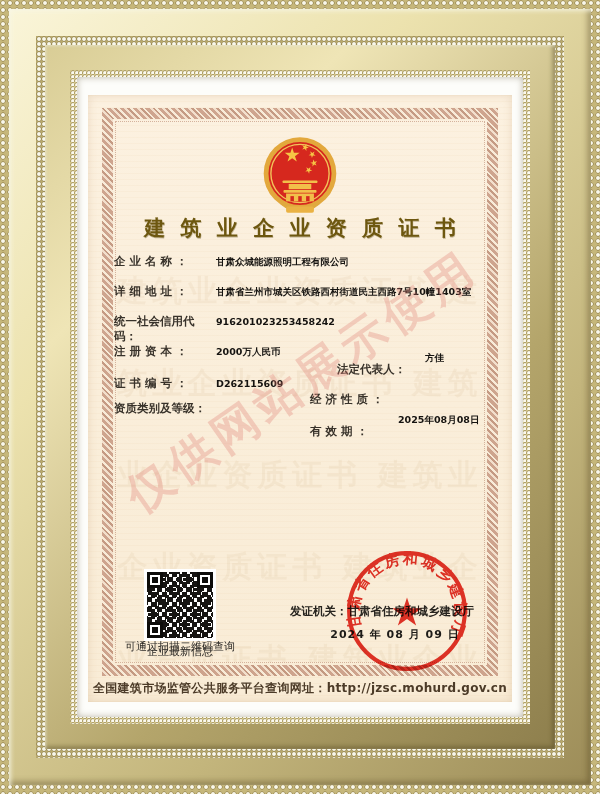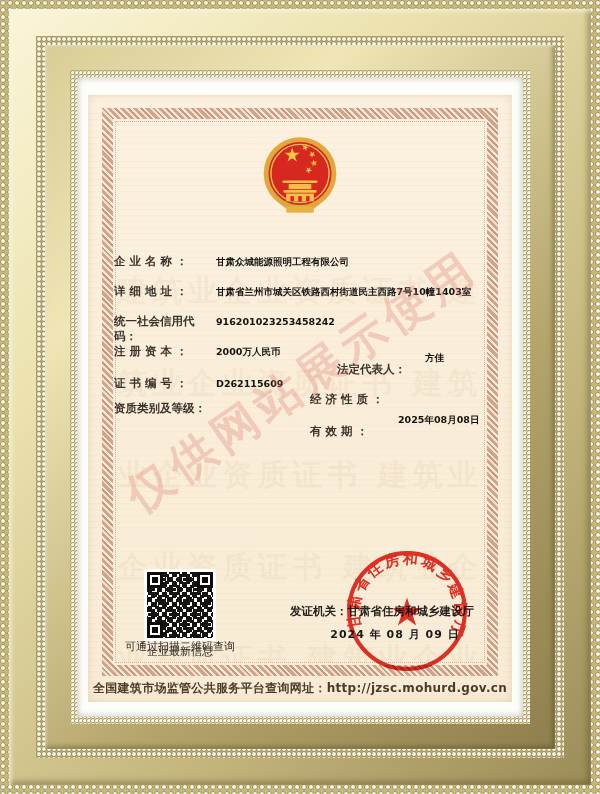--- a/index.html
+++ b/index.html
@@ -142,20 +142,21 @@
     </g>
     <g fill="#d6281e">
       <rect x="39" y="68" width="4" height="6"></rect>
       <rect x="48" y="68" width="4" height="6"></rect>
       <rect x="57" y="68" width="4" height="6"></rect>
     </g>
     <path d="M22 68 A39 39 0 0 0 78 68 L72 78 A34 34 0 0 1 28 78 Z" fill="#e0a93e"></path>
     <rect x="34" y="80" width="32" height="7" rx="2" fill="#eab244"></rect>
   </svg>
 
+  <div id="title">建 筑 业 企 业 资 质 证 书</div>
 
   <div class="row" id="row1">
     <span class="lbl">企 业 名 称 ：</span>
     <span class="val">甘肃众城能源照明工程有限公司</span>
   </div>
 
   <div class="row" id="row2">
     <span class="lbl">详 细 地 址 ：</span>
     <span class="val">甘肃省兰州市城关区铁路西村街道民主西路7号10幢1403室</span>
   </div>

